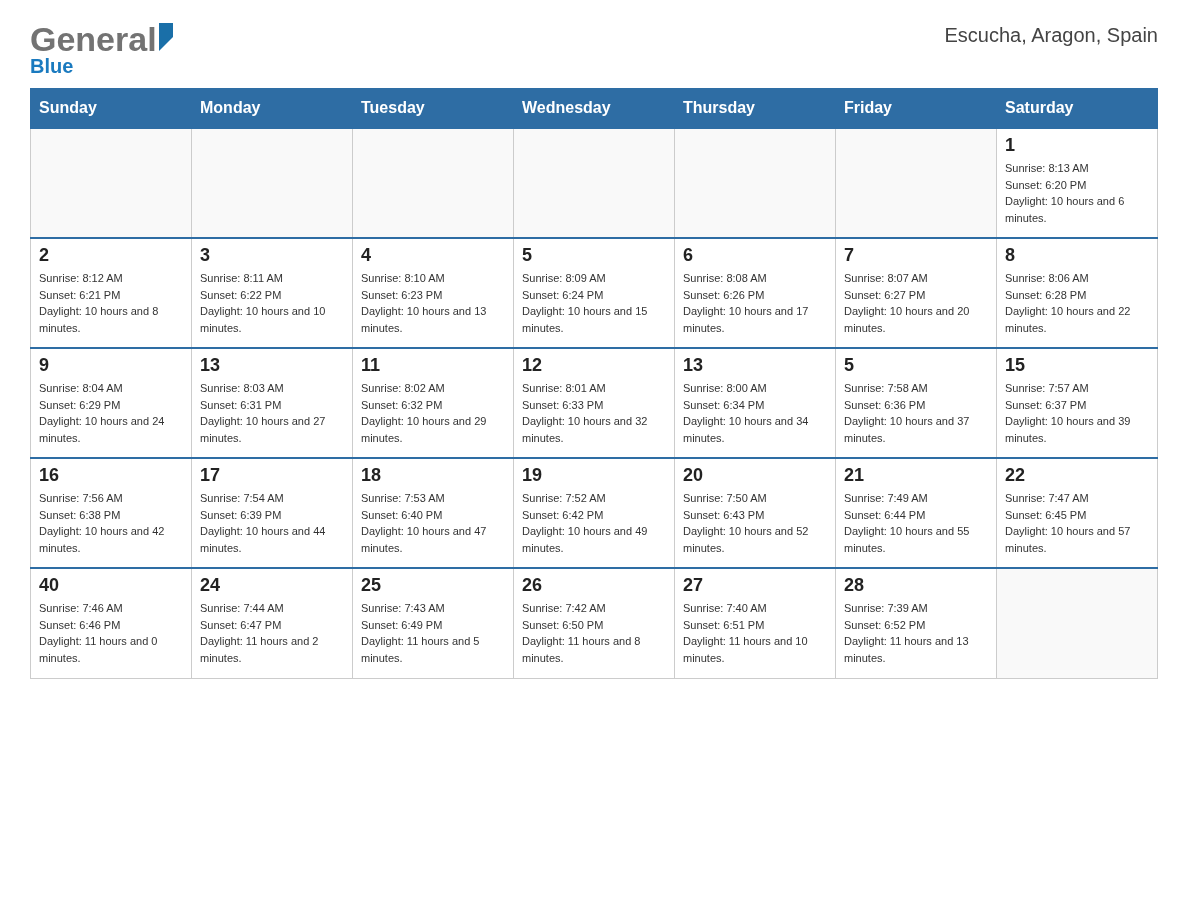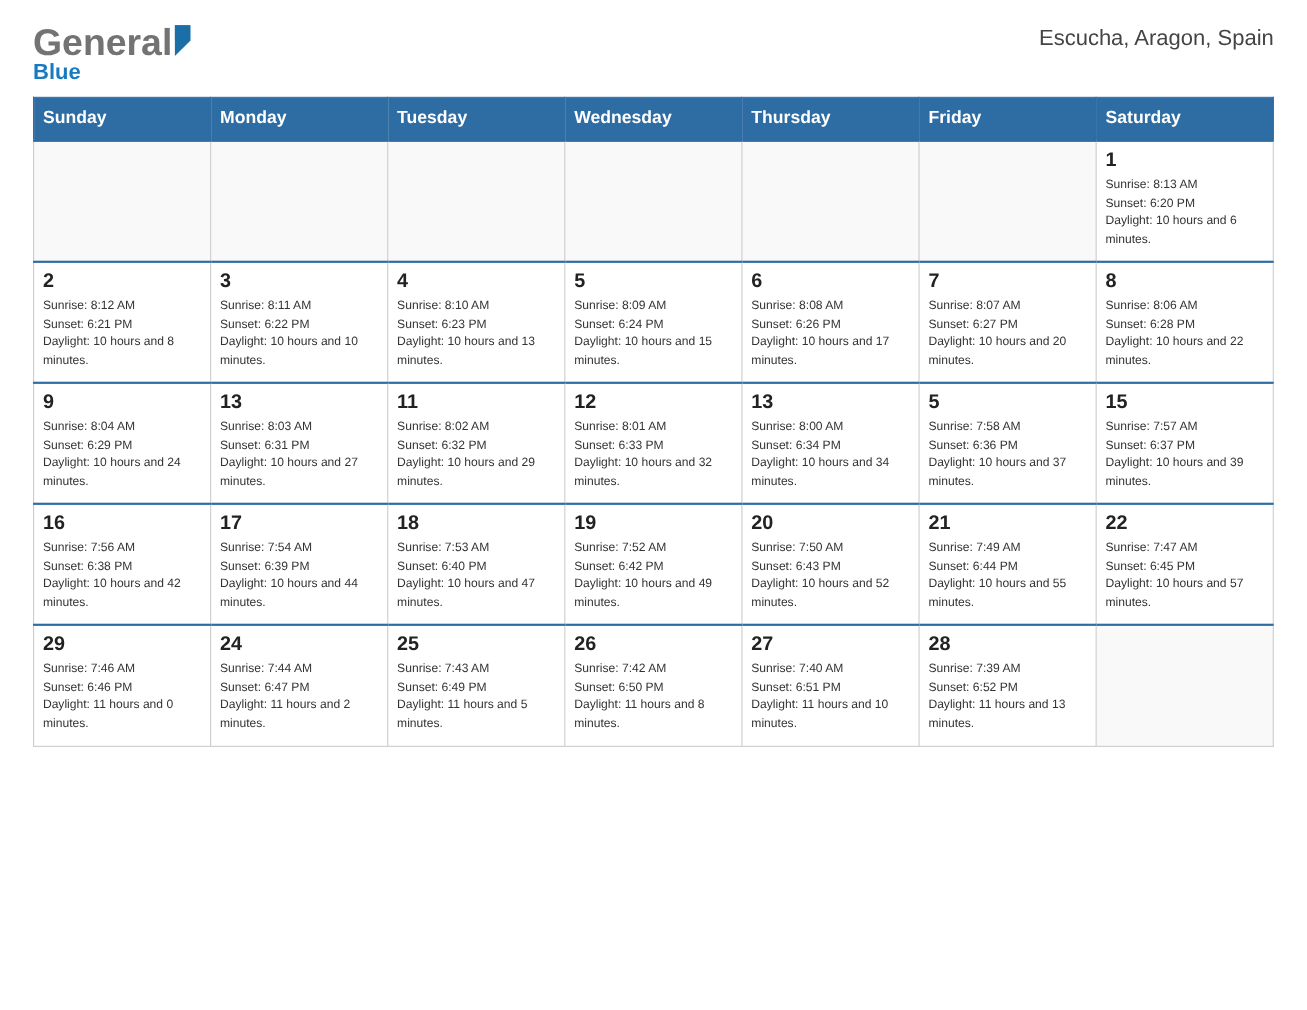--- a/index.html
+++ b/index.html
@@ -227,21 +227,21 @@
           <span class="day-number">21</span>
           <div class="day-info">Sunrise: 7:49 AM<br>Sunset: 6:44 PM<br>Daylight: 10 hours and 55 minutes.</div>
         </td>
         <td>
           <span class="day-number">22</span>
           <div class="day-info">Sunrise: 7:47 AM<br>Sunset: 6:45 PM<br>Daylight: 10 hours and 57 minutes.</div>
         </td>
       </tr>
       <tr class="week-row">
         <td>
-          <span class="day-number">29</span>
+          <span class="day-number">40</span>
           <div class="day-info">Sunrise: 7:46 AM<br>Sunset: 6:46 PM<br>Daylight: 11 hours and 0 minutes.</div>
         </td>
         <td>
           <span class="day-number">24</span>
           <div class="day-info">Sunrise: 7:44 AM<br>Sunset: 6:47 PM<br>Daylight: 11 hours and 2 minutes.</div>
         </td>
         <td>
           <span class="day-number">25</span>
           <div class="day-info">Sunrise: 7:43 AM<br>Sunset: 6:49 PM<br>Daylight: 11 hours and 5 minutes.</div>
         </td>

